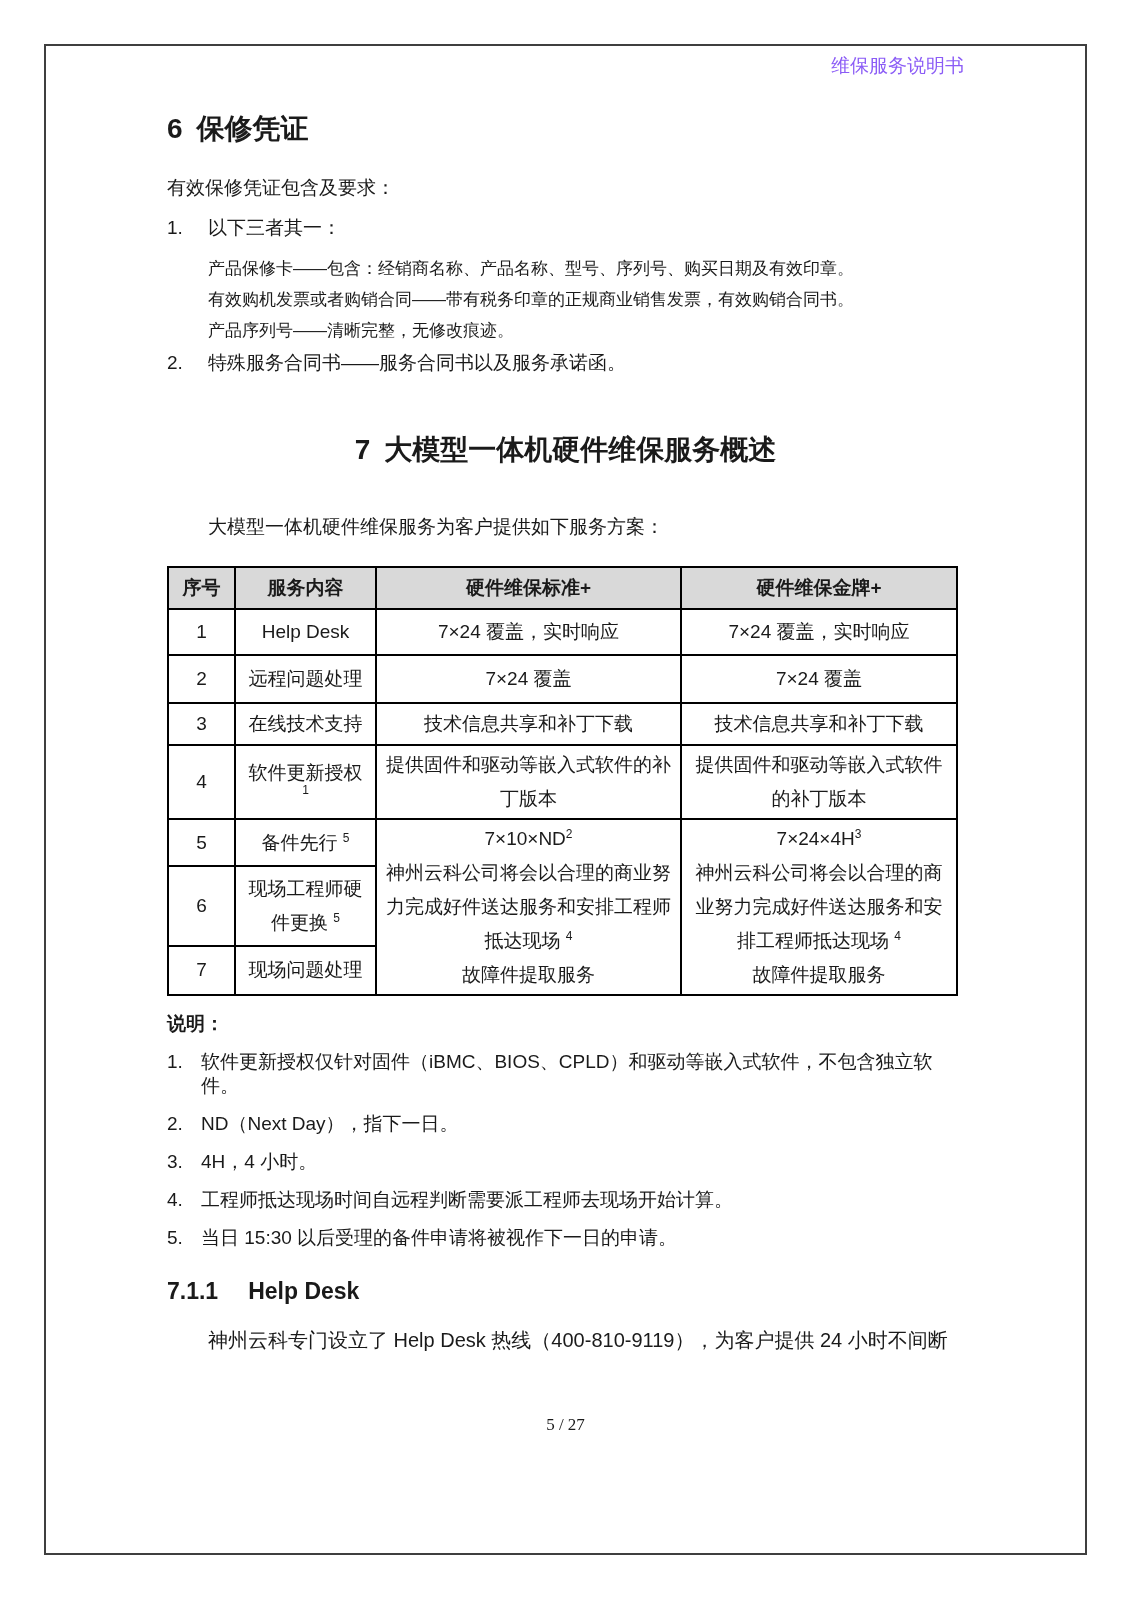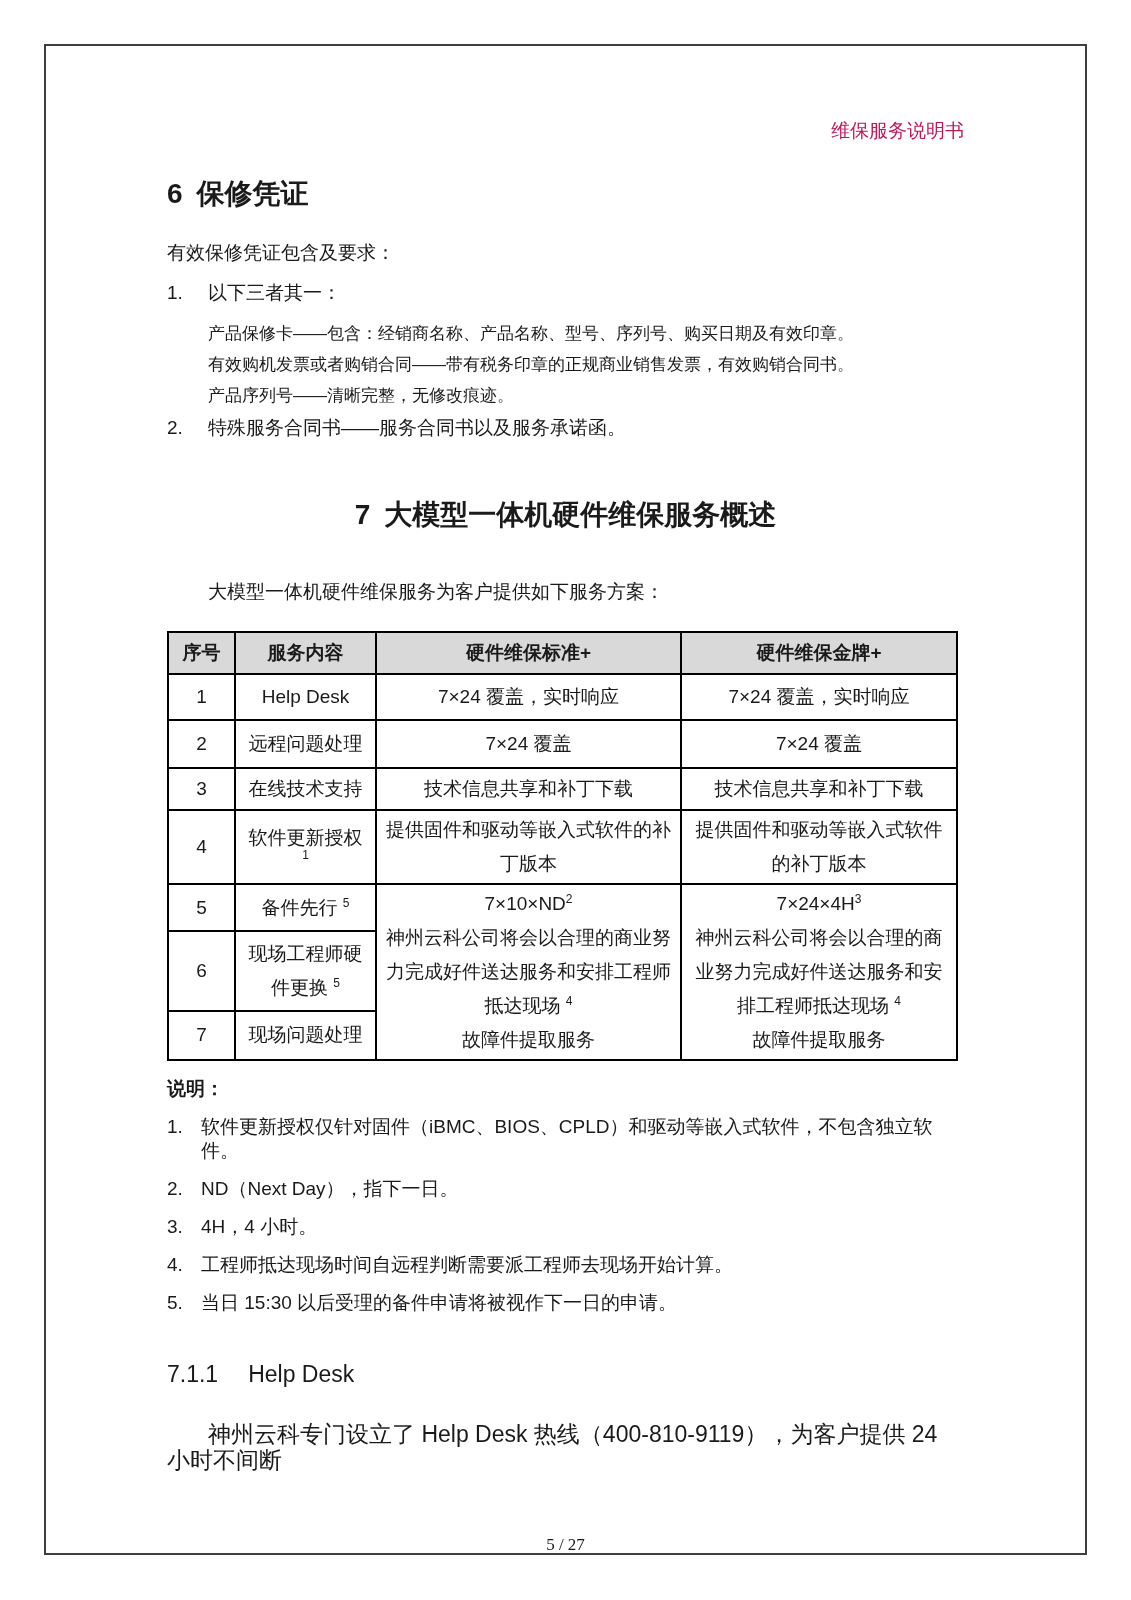--- a/index.html
+++ b/index.html
@@ -13,21 +13,21 @@
   body{
     width:1131px;height:1600px;position:relative;
     font-family:"Liberation Sans","DejaVu Sans",sans-serif;
     color:var(--ink);
   }
   .page-border{
     position:absolute;left:44px;top:44px;width:1043px;height:1511px;
     border:2px solid var(--page-border);background:#ffffff;
   }
   .content{position:absolute;left:167px;top:0;width:797px;}
-  .doc-header{margin-top:120px;text-align:right;font-family:"Liberation Serif","DejaVu Serif",serif;font-size:19px;line-height:22px;color:#be185d;}
+  .doc-header{margin-top:55px;text-align:right;font-family:"Liberation Serif","DejaVu Serif",serif;font-size:19px;line-height:22px;color:#8b5cf6;}
   h1.sec{margin-top:34px;font-size:28px;line-height:36px;font-weight:bold;}
   h1.sec7{margin-top:56px;text-align:center;}
   .hnum{margin-right:14px;}
   .intro6{margin-top:28px;font-size:19px;line-height:26px;}
   .list-item{margin-top:14px;font-size:19px;line-height:26px;display:flex;}
   .list-item.second{margin-top:4px;}
   .li-num{width:41px;flex:0 0 41px;}
   .sub-par{margin-top:12px;margin-left:41px;font-size:17px;line-height:31px;}
   .intro7{margin-top:46px;font-size:19px;line-height:26px;text-indent:41px;}
 
@@ -42,23 +42,23 @@
   td.merged{line-height:34px;vertical-align:middle;}
   sup{font-size:12px;line-height:0;vertical-align:super;}
   .supline{line-height:18px;}
 
   .notes-label{margin-top:16px;font-size:19px;line-height:24px;font-weight:bold;}
   .note{margin-top:14px;font-size:19px;line-height:24px;display:flex;}
   .note:first-of-type{margin-top:16px;}
   .note-num{width:34px;flex:0 0 34px;}
   h2.sec71{margin-top:24px;font-size:28px;line-height:36px;font-weight:normal;}
   h2.sec71 .htext{font-weight:bold;margin-left:18px;}
-  h3.sec711{margin-top:44px;font-size:23px;line-height:30px;font-weight:normal;}
+  h3.sec711{margin-top:26px;font-size:23px;line-height:30px;font-weight:bold;}
   h3.sec711 .hnum{margin-right:30px;}
-  .para711{margin-top:32px;font-size:23px;line-height:26px;text-indent:41px;}
+  .para711{margin-top:21px;font-size:20px;line-height:26px;text-indent:41px;}
   .footer{margin-top:62px;text-align:center;font-family:"Liberation Serif","DejaVu Serif",serif;font-size:17px;font-weight:normal;}
 </style>
 </head>
 <body>
 
 <div class="page-border"></div>
 
 <div class="content">
 
   <div class="doc-header">维保服务说明书</div>

